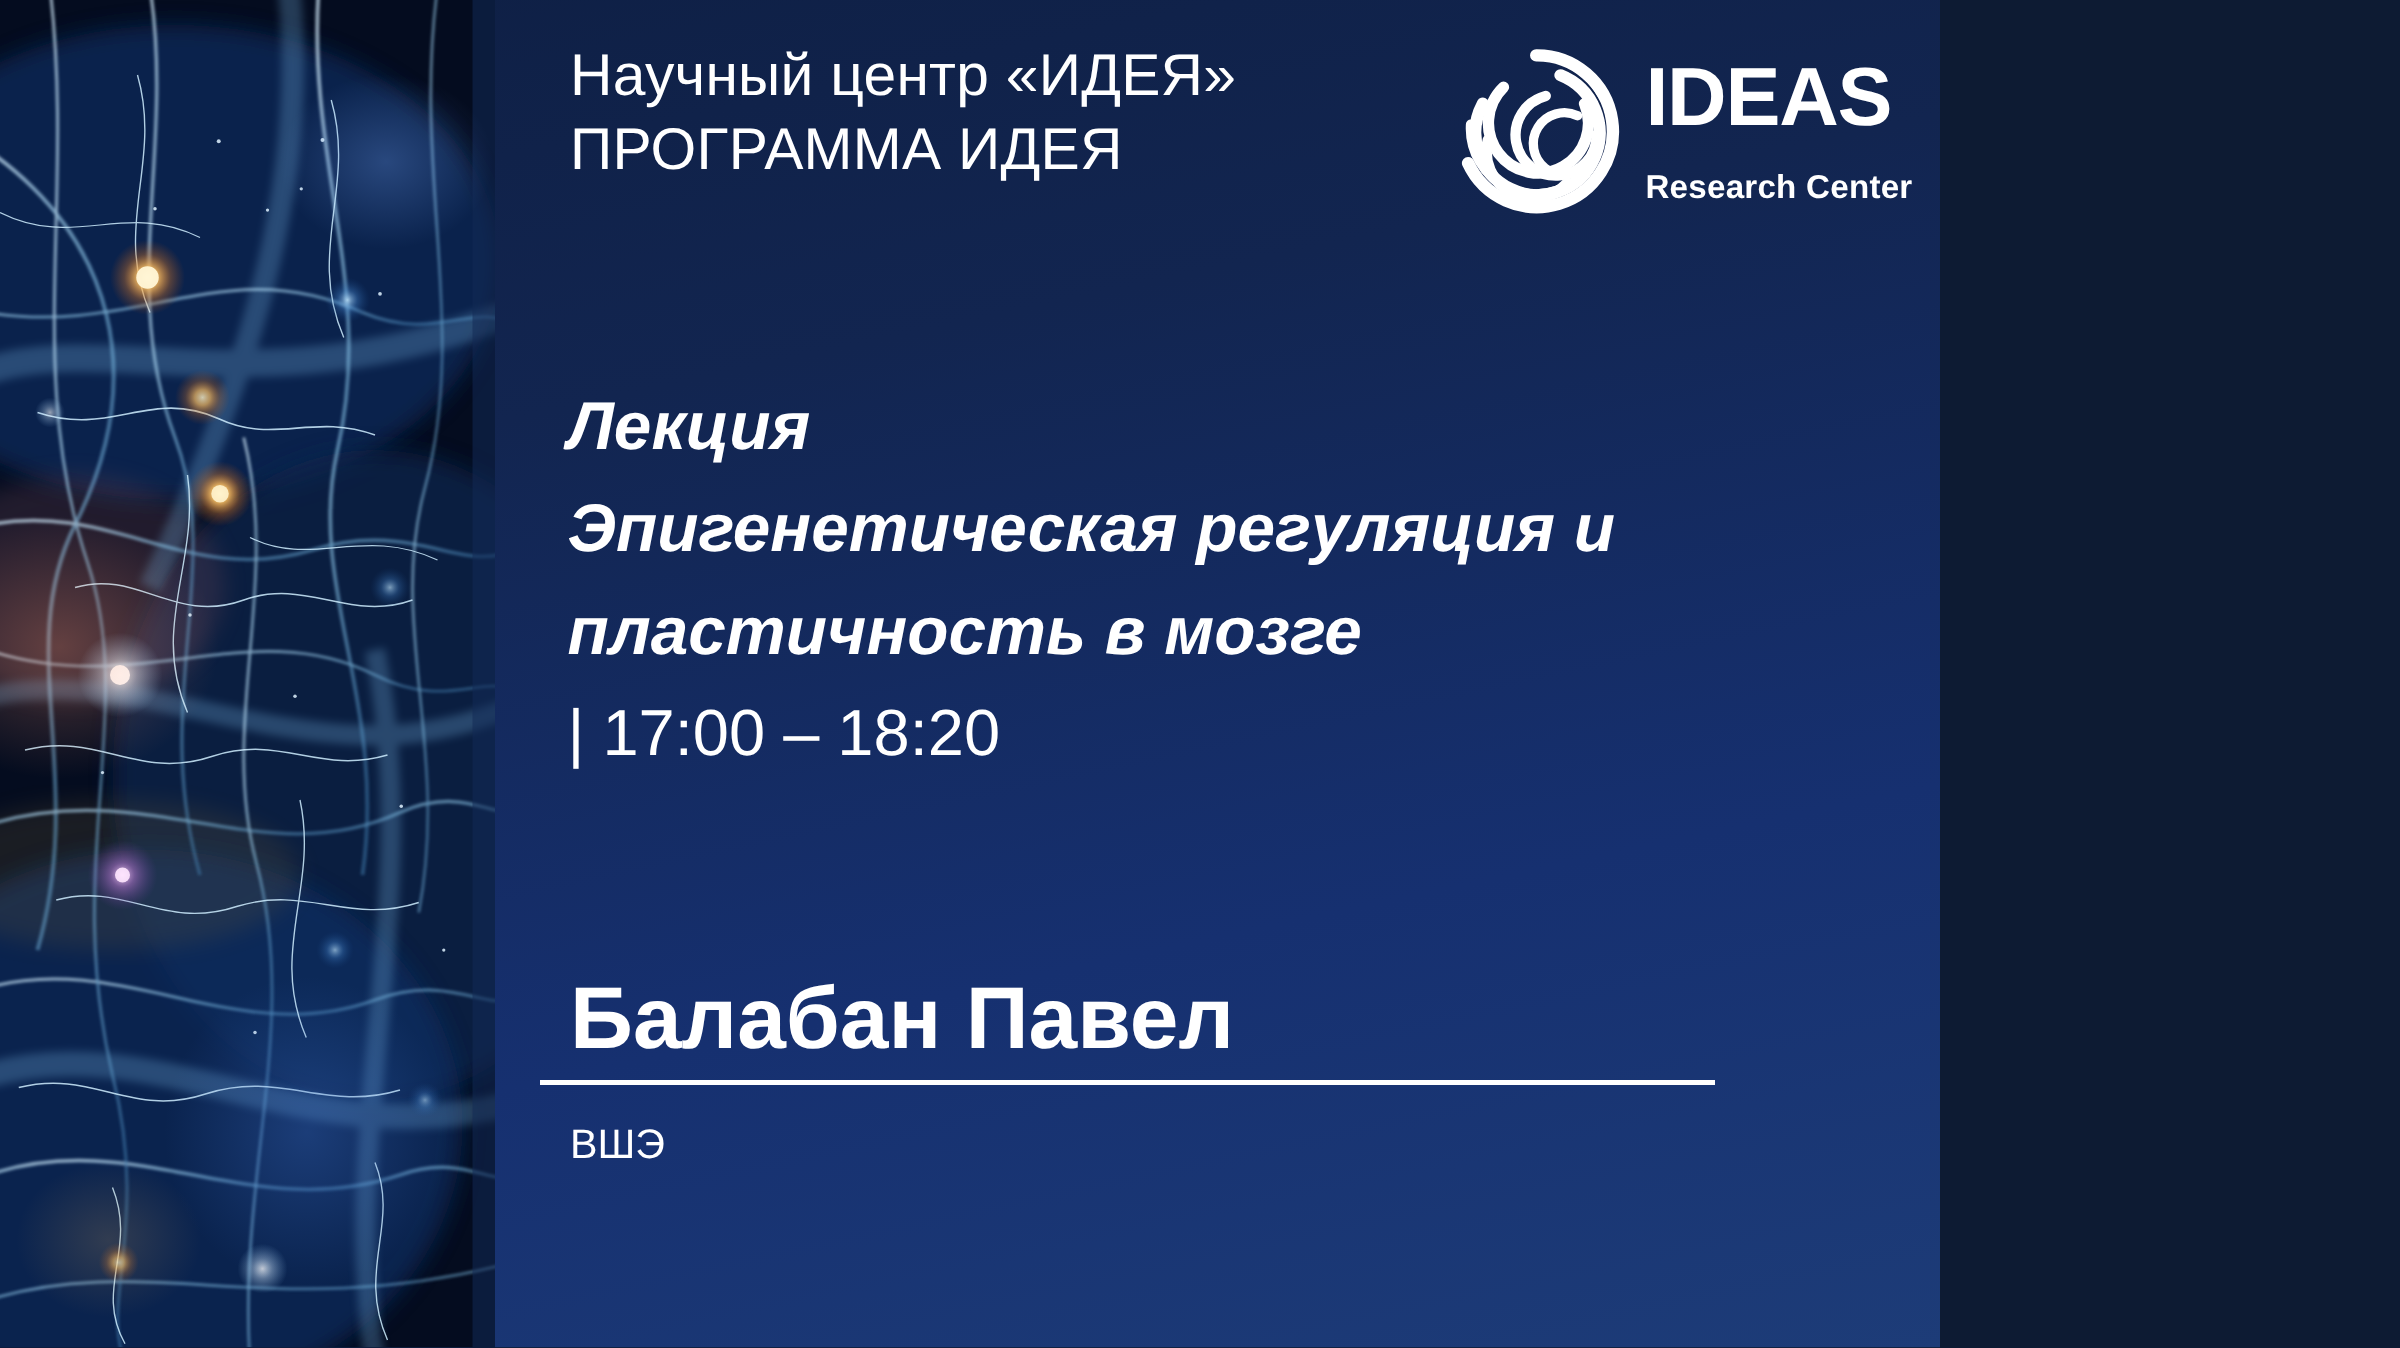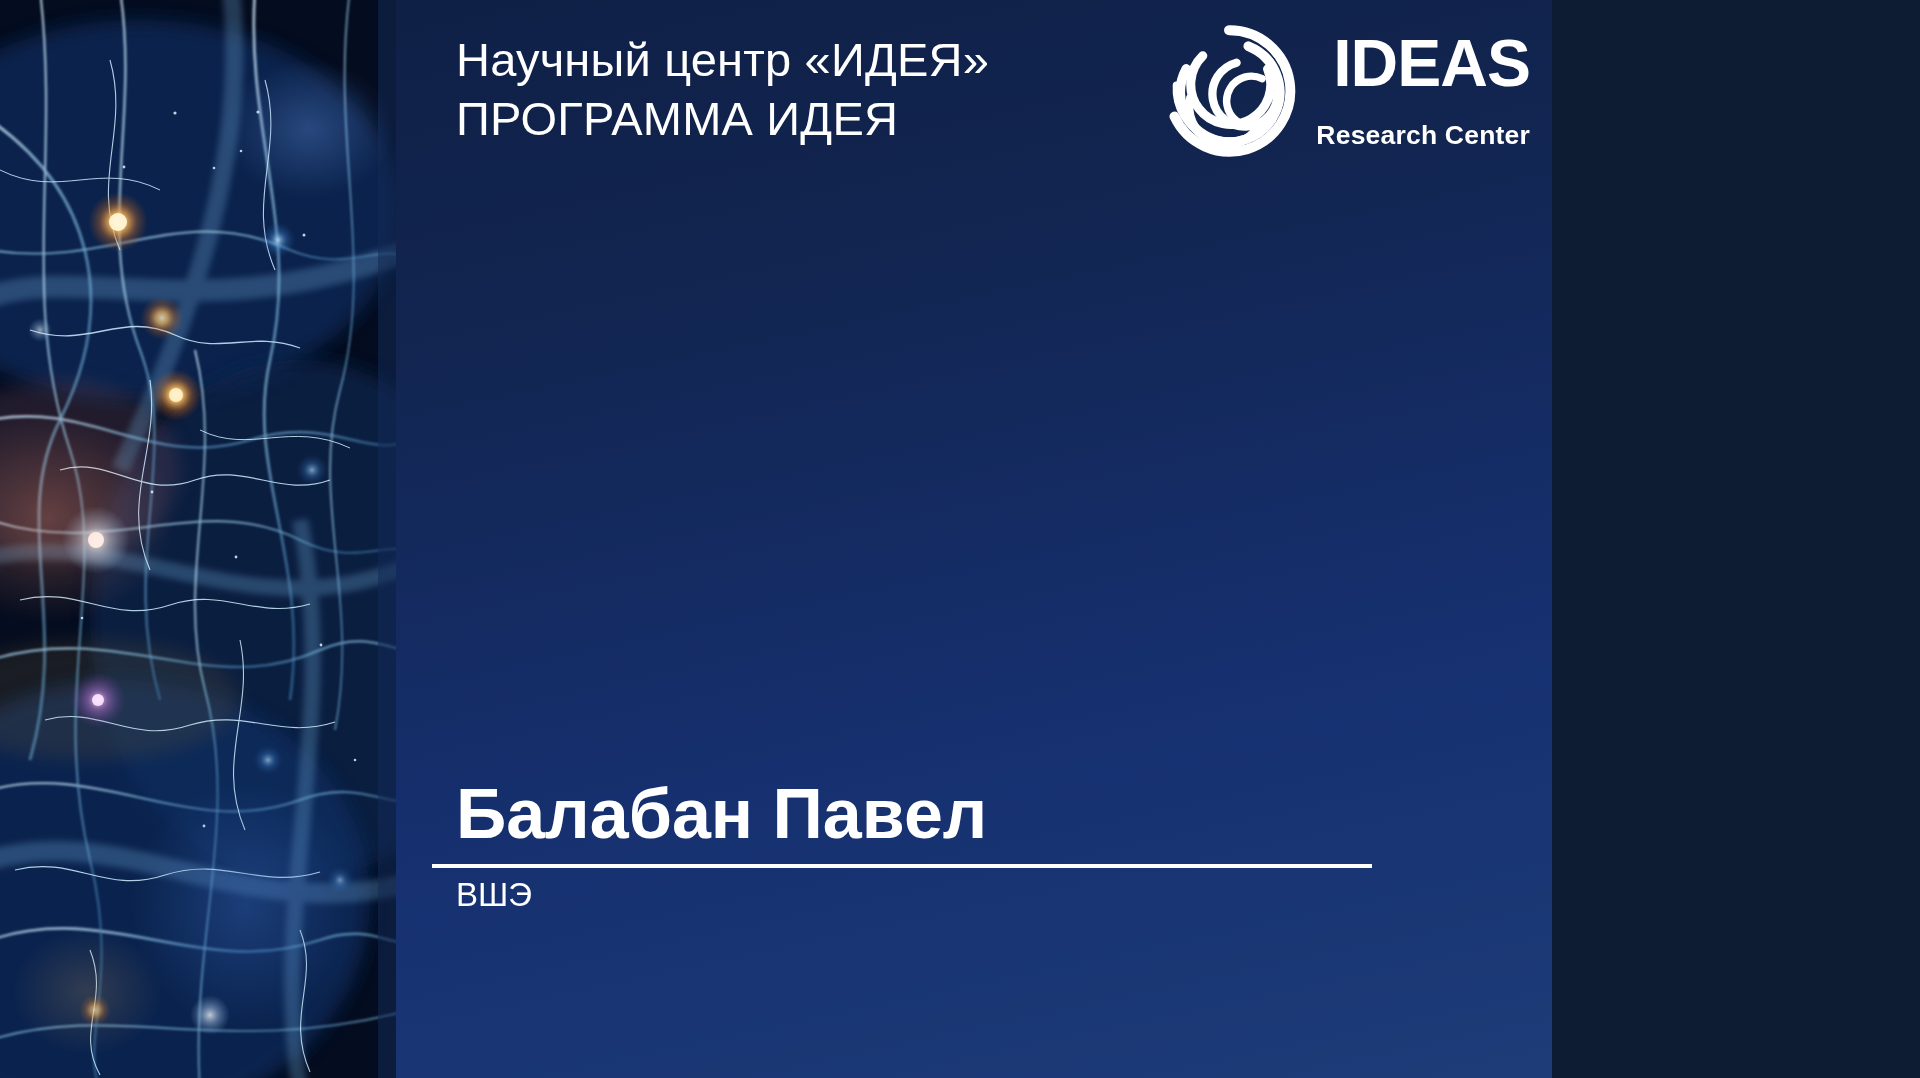--- a/index.html
+++ b/index.html
@@ -65,25 +65,24 @@
     line-height: 59px;
     font-weight: 400;
     letter-spacing: .2px;
     white-space: nowrap;
   }
 
   
   .logo {
     position: absolute;
     right: 22px;
-    top: 22px;
+    top: 36px;
     display: flex;
     align-items: center;
     gap: 18px;
-    text-align: right;
   }
   .logo-mark { width: 138px; height: 138px; display:block; }
   .logo-text { display: flex; flex-direction: column; justify-content:center; }
   .logo-title {
     color: #ffffff;
     font-size: 66px;
     font-weight: 700;
     line-height: 66px;
     letter-spacing: -1px;
   }
@@ -141,21 +140,21 @@
     background: #ffffff;
     width: 940px;
     margin-top: 4px;
   }
   .speaker-org {
     color: #ffffff;
     font-size: 33px;
     font-weight: 400;
     line-height: 46px;
     padding-left: 24px;
-    margin-top: 4px;
+    margin-top: 24px;
     white-space: nowrap;
   }
 </style>
 </head>
 <body>
 
 <div class="slide">
 
   <div class="neuro-panel">
     <svg class="neuro-svg" viewBox="0 0 396 1078" preserveAspectRatio="none">
@@ -299,20 +298,26 @@
           <path d="M22 55 A27 27 0 0 0 68 80" stroke-width="6.2"></path>
           <path d="M12 46 A38 38 0 0 0 76 76" stroke-width="5.6"></path>
         </g>
       </svg>
       <div class="logo-text">
         <div class="logo-title">IDEAS</div>
         <div class="logo-sub">Research Center</div>
       </div>
     </div>
 
+    <div class="lecture-block">
+      <div class="lecture-kicker">Лекция</div>
+      <div class="lecture-title-line">Эпигенетическая регуляция и</div>
+      <div class="lecture-title-line">пластичность в мозге</div>
+      <div class="lecture-time">| 17:00 – 18:20</div>
+    </div>
 
     <div class="speaker-block">
       <div class="speaker-name">Балабан Павел</div>
       <div class="speaker-rule"></div>
       <div class="speaker-org">ВШЭ</div>
     </div>
 
   </div>
 </div>
 

